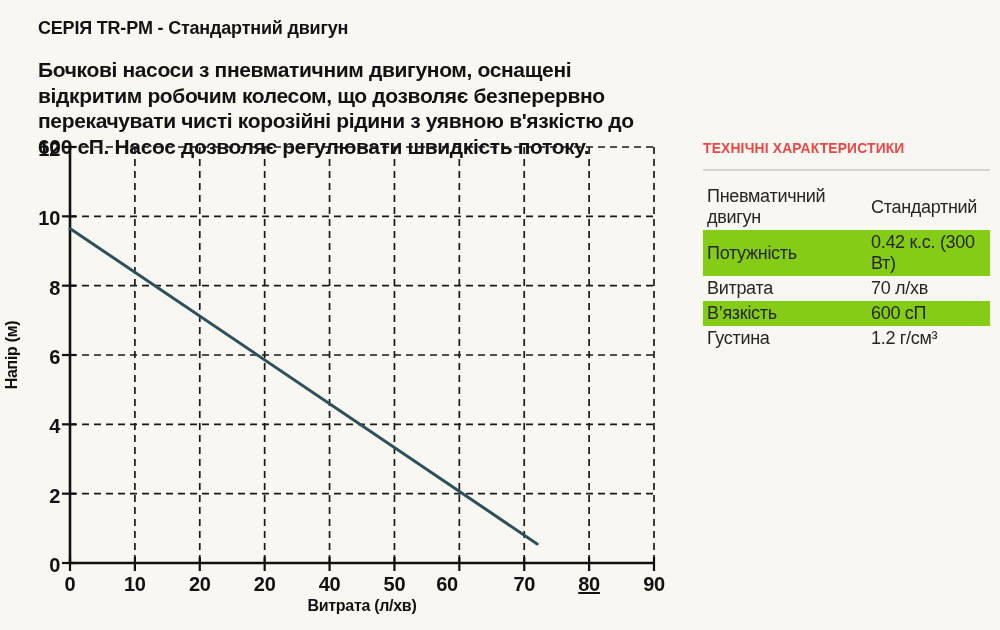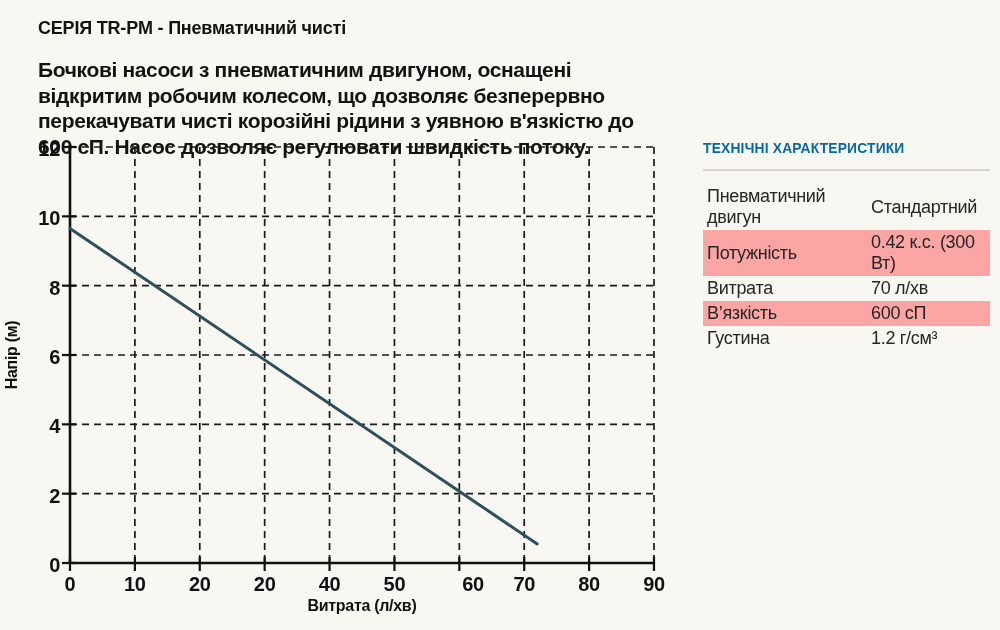--- a/index.html
+++ b/index.html
@@ -40,39 +40,39 @@
   }
   .x-axis-label { left: 0; width: 584px; text-align: center; top: 450px; }
   .y-axis-label {
     left: -58px; top: 208px;
     transform: translate(-50%, -50%) rotate(-90deg);
   }
 
   
   .specs-panel { position: absolute; left: 703px; top: 139px; width: 287px; }
   .specs-heading {
-    color: #0369a1; font-weight: bold; font-size: 13.8px; line-height: 19px;
+    color: #ef4444; font-weight: bold; font-size: 13.8px; line-height: 19px;
     letter-spacing: 0.2px;
   }
   .specs-divider { border: 0; border-top: 2px solid #d9d6cf; margin-top: 11px; }
   .specs-table { width: 100%; border-collapse: collapse; margin-top: 13px; }
   .specs-table td {
     font-size: 18px; font-weight: normal; letter-spacing: -0.3px;
     color: #262626; padding: 2px 0 2px 4px; height: 21px; vertical-align: middle;
   }
   .specs-table td.spec-value { padding-left: 6px; }
-  .specs-table tr.striped { background: #fca5a5; }
+  .specs-table tr.striped { background: #84cc16; }
   .specs-table td.spec-label { width: 162px; }
 </style>
 </head>
 <body>
 
 <div class="page">
 
-  <div class="doc-title">СЕРІЯ TR-PM - Пневматичний чисті</div>
+  <div class="doc-title">СЕРІЯ TR-PM - Стандартний двигун</div>
 
   <div class="doc-paragraph">Бочкові насоси з пневматичним двигуном, оснащені відкритим робочим колесом, що дозволяє безперервно перекачувати чисті корозійні рідини з уявною в'язкістю до 600 сП. Насос дозволяє регулювати швидкість потоку.</div>
 
   <div class="chart">
     <svg id="chart-svg" width="584" height="416">
         <line x1="64.88888888888889" y1="0" x2="64.88888888888889" y2="416" stroke="#1a1a1a" stroke-width="1.7" stroke-dasharray="7 5"></line>
         <line x1="129.77777777777777" y1="0" x2="129.77777777777777" y2="416" stroke="#1a1a1a" stroke-width="1.7" stroke-dasharray="7 5"></line>
         <line x1="194.66666666666666" y1="0" x2="194.66666666666666" y2="416" stroke="#1a1a1a" stroke-width="1.7" stroke-dasharray="7 5"></line>
         <line x1="259.55555555555554" y1="0" x2="259.55555555555554" y2="416" stroke="#1a1a1a" stroke-width="1.7" stroke-dasharray="7 5"></line>
         <line x1="324.44444444444446" y1="0" x2="324.44444444444446" y2="416" stroke="#1a1a1a" stroke-width="1.7" stroke-dasharray="7 5"></line>
@@ -107,23 +107,23 @@
         <line x1="584" y1="410" x2="584" y2="424" stroke="#111111" stroke-width="2.2"></line>
         <polyline points="0,81.46666666666664 467.20000000000005,396.93333333333334" fill="none" stroke="#2d505c" stroke-width="3" stroke-linecap="round"></polyline>
       </svg>
     <div id="tick-labels">
         <div class="tick-label x-tick-label" style="left: -20px;">0</div>
         <div class="tick-label x-tick-label" style="left: 44.8889px;">10</div>
         <div class="tick-label x-tick-label" style="left: 109.778px;">20</div>
         <div class="tick-label x-tick-label" style="left: 174.667px;">20</div>
         <div class="tick-label x-tick-label" style="left: 239.556px;">40</div>
         <div class="tick-label x-tick-label" style="left: 304.444px;">50</div>
-        <div class="tick-label x-tick-label" style="left: 383px; text-align: center;">60</div>
+        <div class="tick-label x-tick-label" style="left: 357px; text-align: center;">60</div>
         <div class="tick-label x-tick-label" style="left: 434.222px;">70</div>
-        <div class="tick-label x-tick-label" style="left: 499.111px;">80</div>
+        <div class="tick-label x-tick-label" style="left: 499.111px; text-decoration: underline;">80</div>
         <div class="tick-label x-tick-label" style="left: 564px;">90</div>
         <div class="tick-label y-tick-label" style="top: 407px;">0</div>
         <div class="tick-label y-tick-label" style="top: 337.667px;">2</div>
         <div class="tick-label y-tick-label" style="top: 268.333px;">4</div>
         <div class="tick-label y-tick-label" style="top: 199px;">6</div>
         <div class="tick-label y-tick-label" style="top: 129.667px;">8</div>
         <div class="tick-label y-tick-label" style="top: 60.3333px;">10</div>
         <div class="tick-label y-tick-label" style="top: -9px;">12</div>
       </div>
     <div class="axis-label x-axis-label">Витрата (л/хв)</div>

